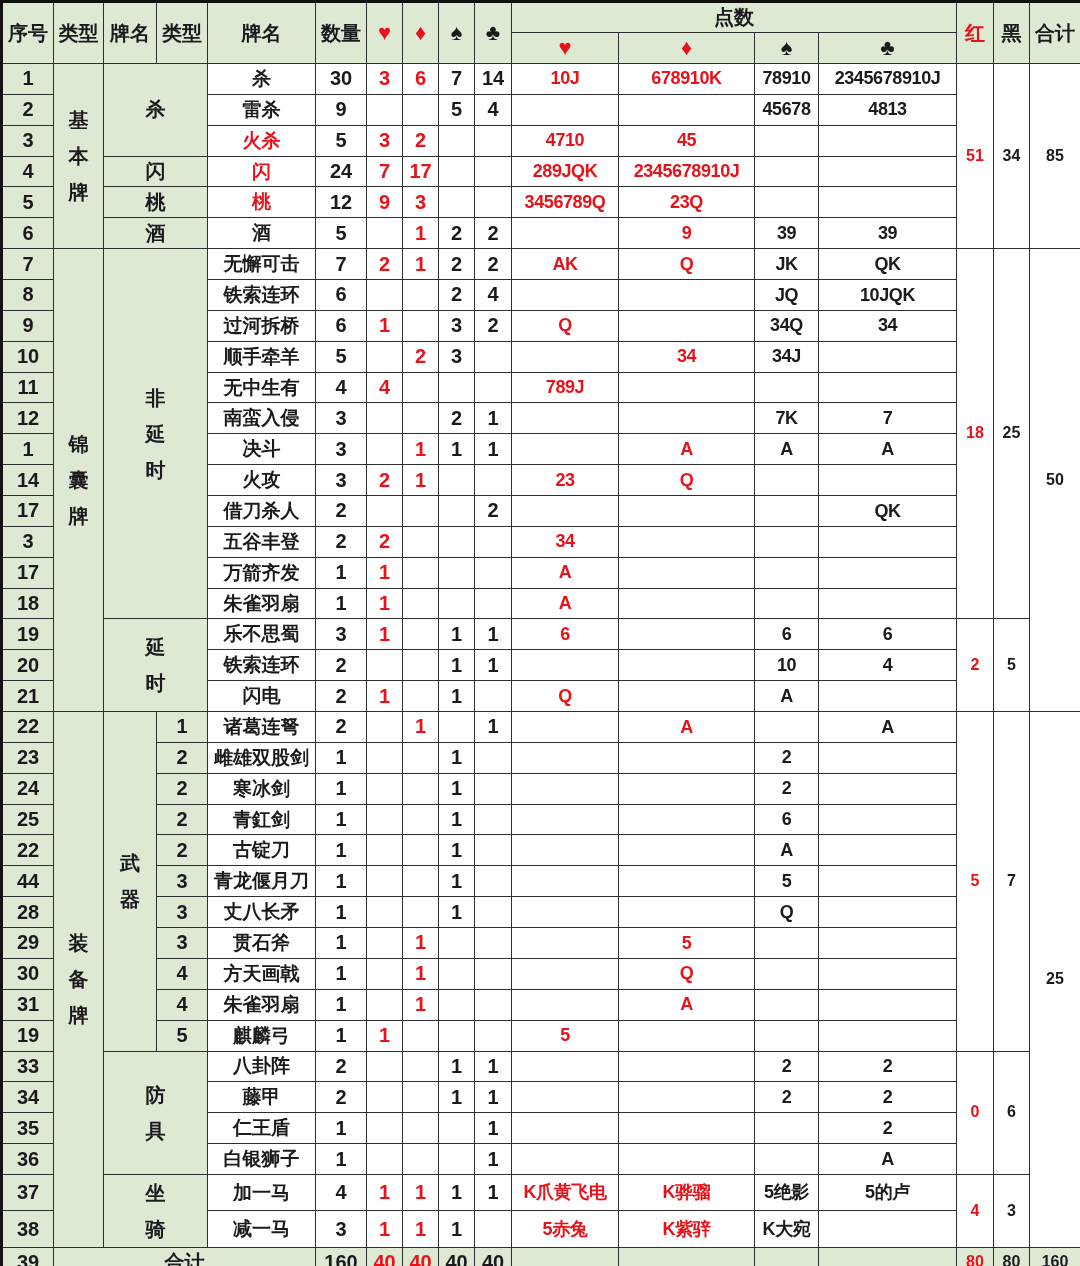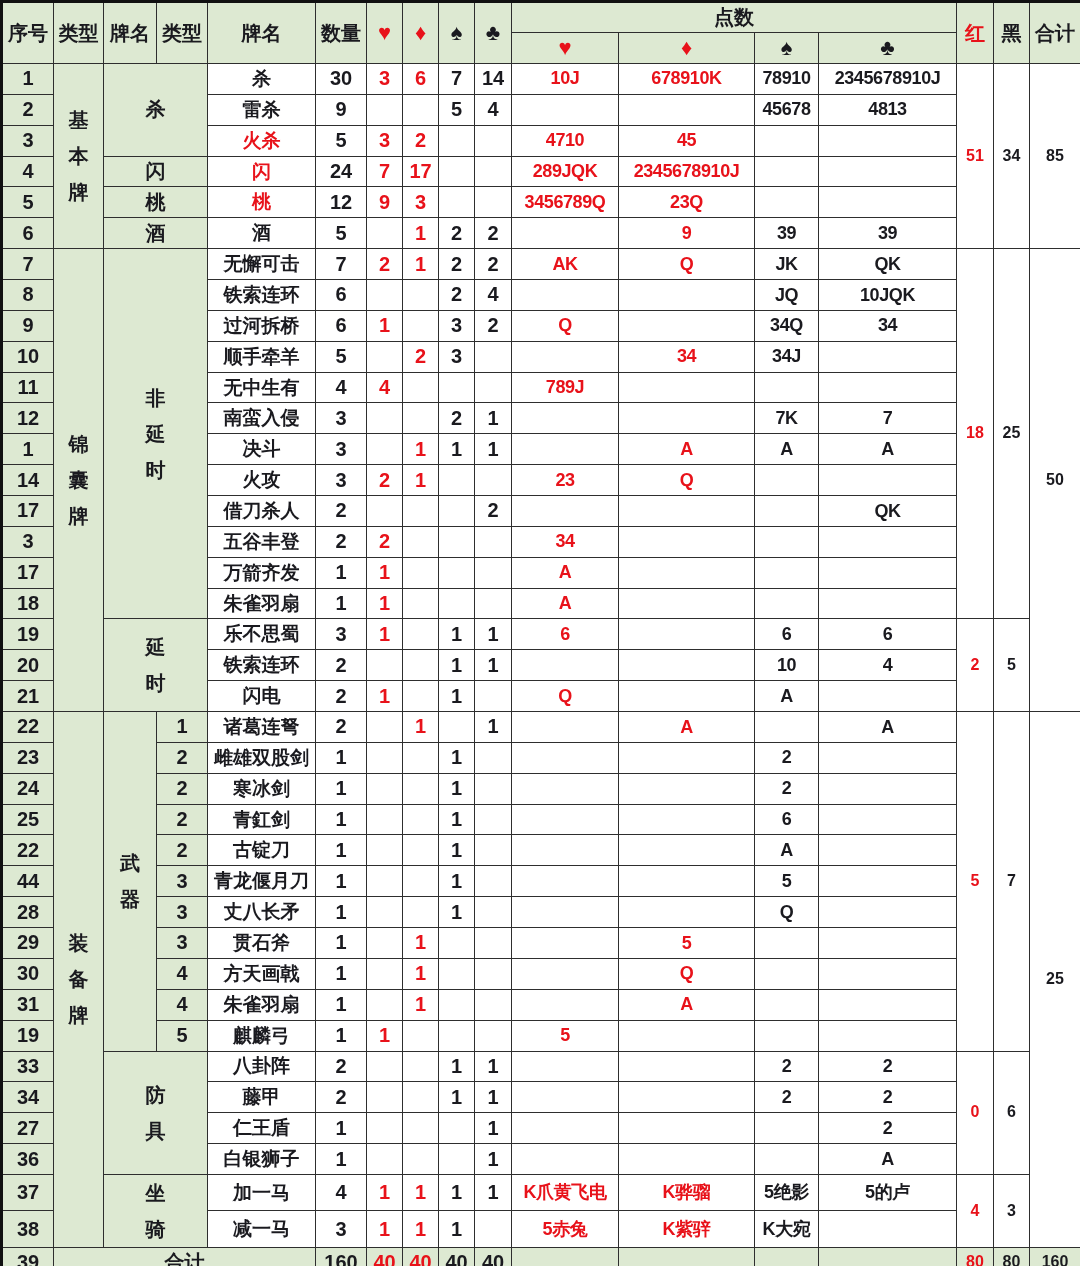--- a/index.html
+++ b/index.html
@@ -574,21 +574,21 @@
         <td class="cnt red"></td>
         <td class="cnt red"></td>
         <td class="cnt">1</td>
         <td class="cnt">1</td>
         <td class="pt red"></td>
         <td class="pt red"></td>
         <td class="pt">2</td>
         <td class="pt">2</td>
       </tr>
       <tr>
-        <td class="green num">27</td>
+        <td class="green num">35</td>
         <td class="name">仁王盾</td>
         <td class="qty cnt">1</td>
         <td class="cnt red"></td>
         <td class="cnt red"></td>
         <td class="cnt"></td>
         <td class="cnt">1</td>
         <td class="pt red"></td>
         <td class="pt red"></td>
         <td class="pt"></td>
         <td class="pt">2</td>

